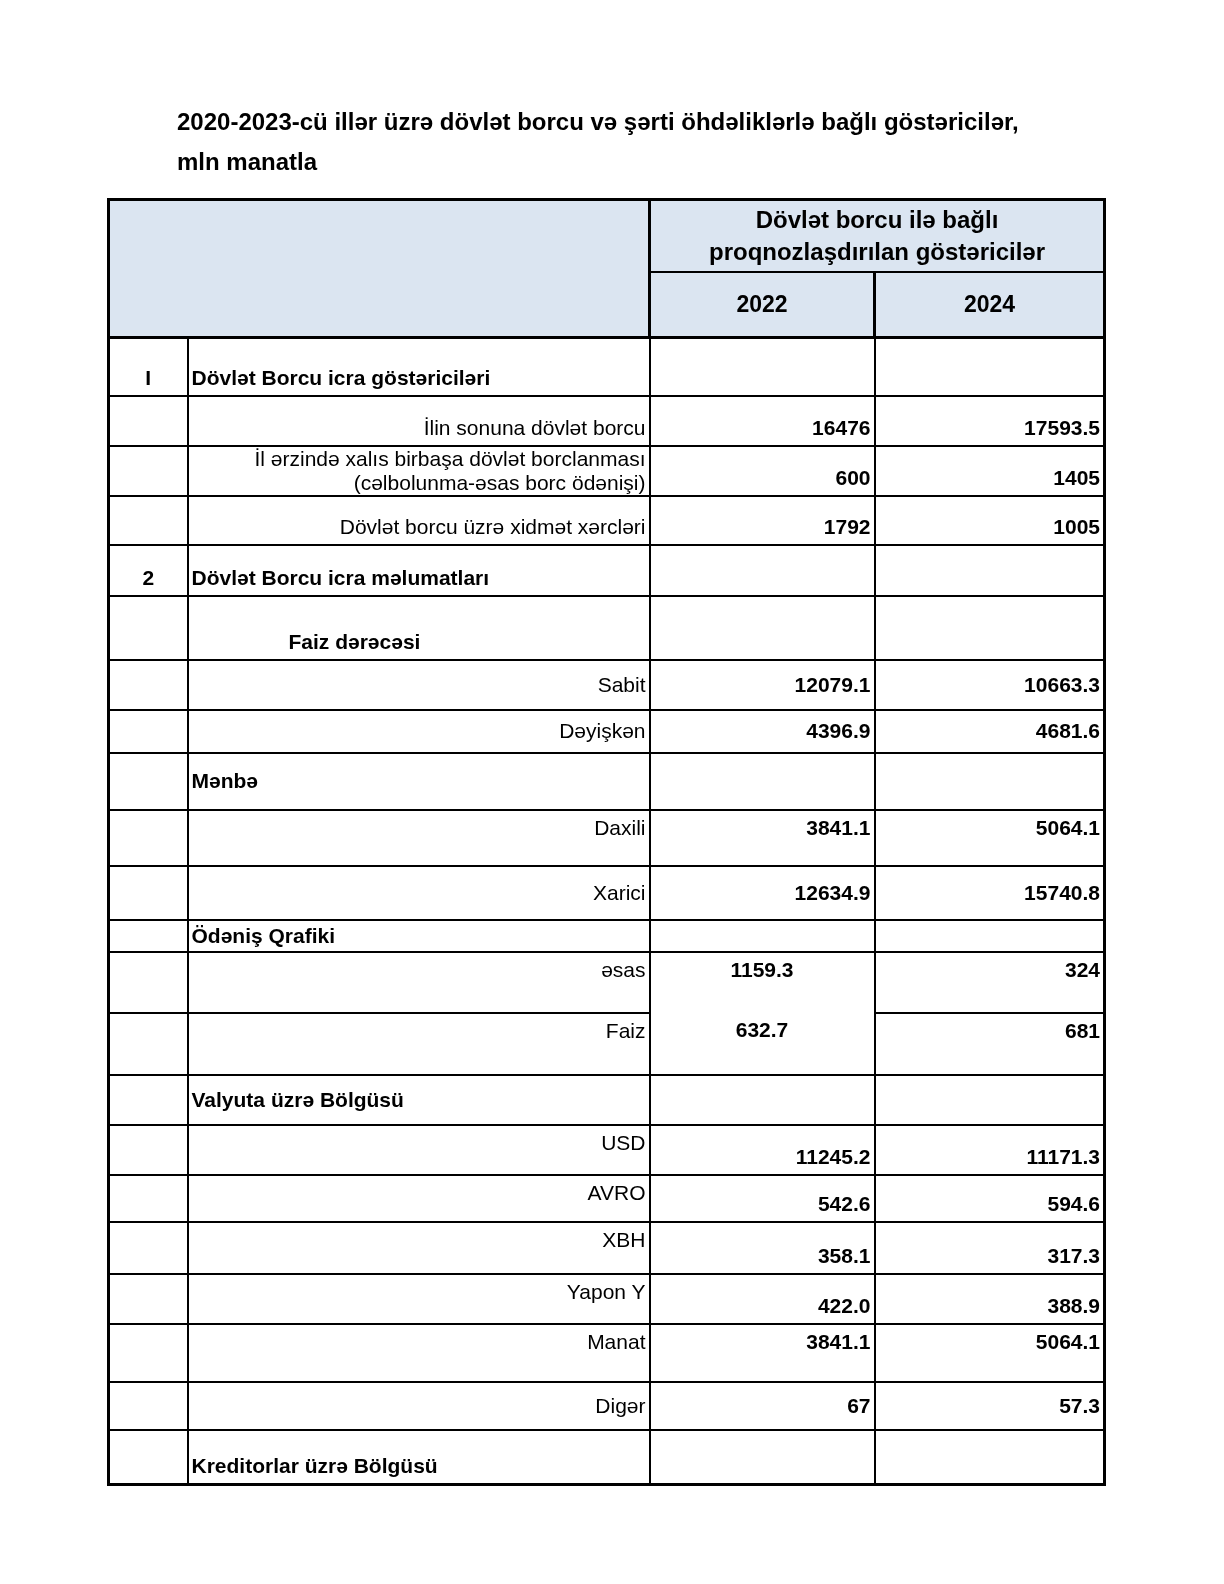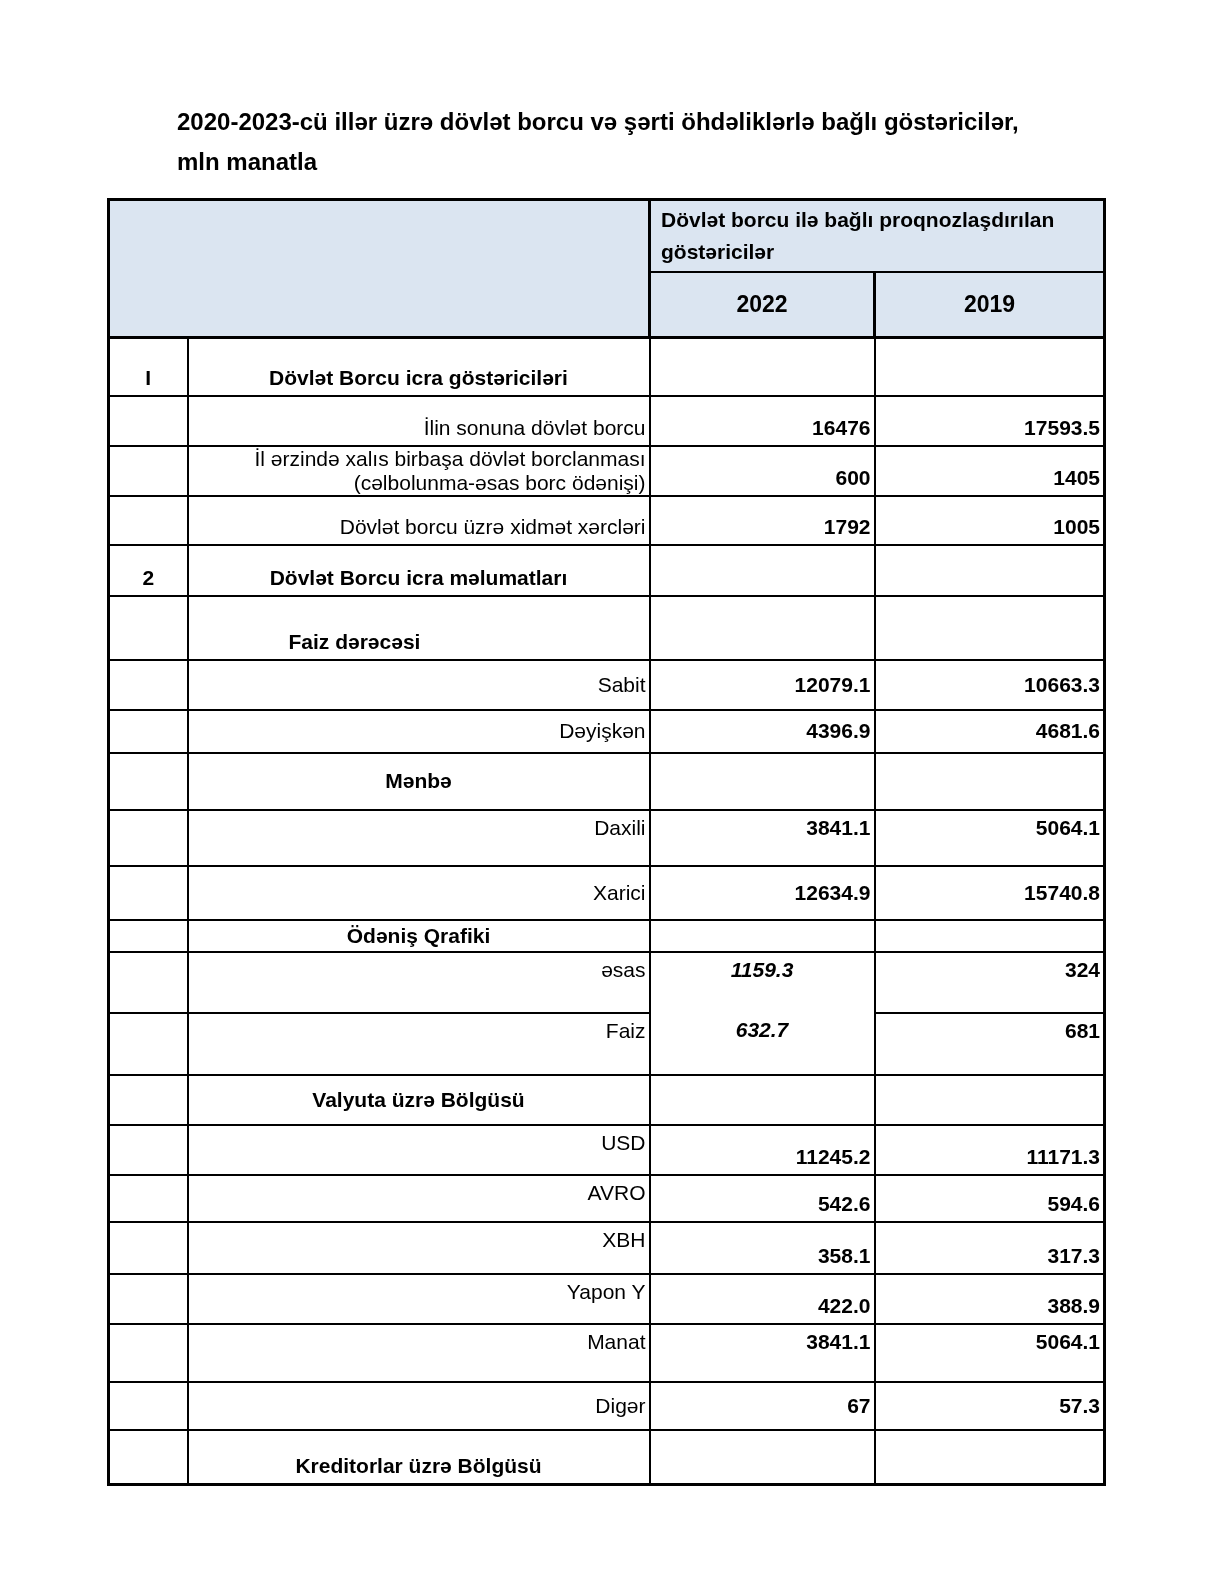--- a/index.html
+++ b/index.html
@@ -35,41 +35,41 @@
     padding: 0 3px 5px 3px;
     vertical-align: bottom;
     overflow: hidden;
     word-wrap: break-word;
   }
 
   
   .corner { background: #dbe5f1; border: 3px solid #000; }
   .group {
     background: #dbe5f1;
-    font-weight: 700; font-size: 21px;
-    text-align: left; vertical-align: middle;
+    font-weight: 700; font-size: 24px;
+    text-align: center; vertical-align: middle;
     line-height: 32px;
     padding: 2px 10px;
   }
   .h2 td { border-bottom: 3px solid #000; }
   .year {
     background: #dbe5f1;
     font-weight: 700; font-size: 23px;
     text-align: center; vertical-align: middle;
     padding-bottom: 0;
   }
   .y22 { border-right: 3px solid #000; }
 
   
   .idx   { text-align: center; font-weight: 700; }
-  .sec   { font-weight: 700; text-align: center; margin-left: 38px; }
+  .sec   { font-weight: 700; text-align: left; margin-left: 38px; }
   .item  { text-align: right; }
   .indent{ font-weight: 700; text-align: left; padding-left: 100px; }
   .val   { text-align: right; font-weight: 700; }
-  .ctr   { text-align: center; font-style: italic; }
+  .ctr   { text-align: center; }
 
   
   .vt { vertical-align: top; padding-top: 5px; padding-bottom: 0; }
   .vm { vertical-align: middle; padding-bottom: 0; }
 
   
   .nb-b { border-bottom: none; }
   .nb-t { border-top: none; margin-top: 20px; }
 </style>
 </head>
@@ -90,21 +90,21 @@
         <col style="width:230px">
     </colgroup>
 
     <tbody>
         <tr class="h1" style="height:72px">
       <td class="corner" colspan="2" rowspan="2"></td>
       <td class="group" colspan="2">Dövlət borcu ilə bağlı proqnozlaşdırılan göstəricilər</td>
     </tr>
     <tr class="h2" style="height:66px">
       <td class="year y22">2022</td>
-      <td class="year">2019</td>
+      <td class="year">2024</td>
     </tr>
 
     <tr style="height:58px">
       <td class="idx">I</td>
       <td class="sec">Dövlət Borcu icra göstəriciləri</td>
       <td class="val"></td>
       <td class="val"></td>
     </tr>
 
     <tr style="height:50px">

